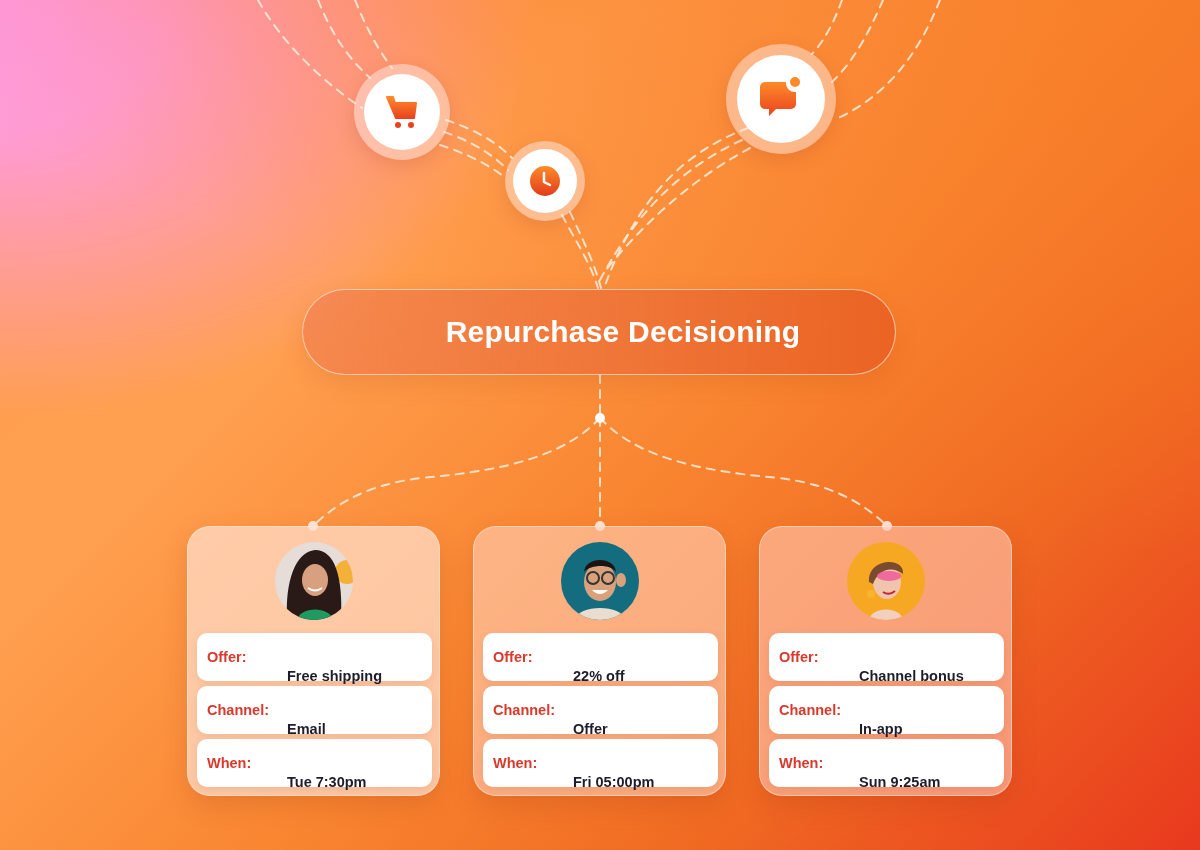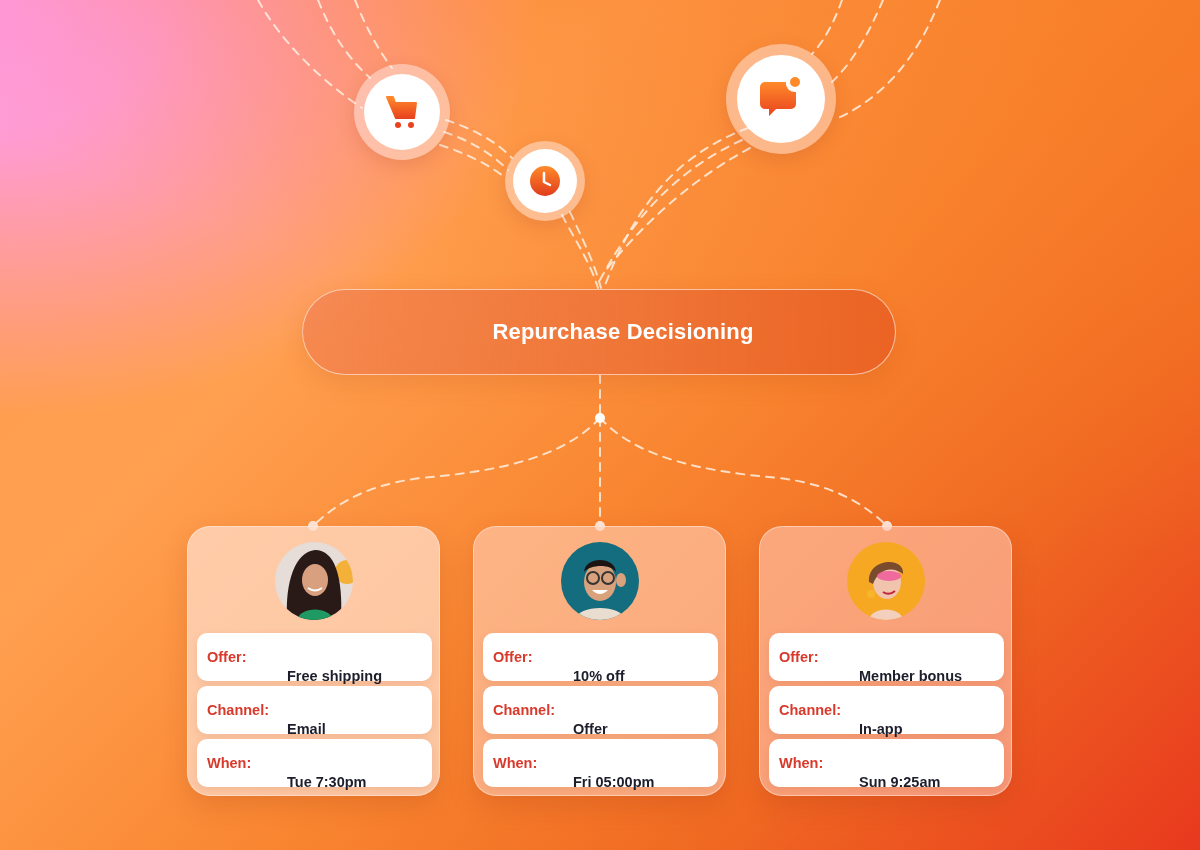--- a/index.html
+++ b/index.html
@@ -43,21 +43,21 @@
     left: 302px; top: 289px; width: 594px; height: 86px;
     border-radius: 43px;
     border: 1.5px solid rgba(255,230,215,0.7);
     background: linear-gradient(90deg, rgba(238,120,80,0.55) 0%, rgba(235,110,55,0.75) 55%, rgba(232,95,35,0.85) 100%);
     box-shadow: 0 8px 24px rgba(170,60,20,0.15);
     display: flex; align-items: center; justify-content: center;
   }
   .decision-pill .title {
     color: #ffffff;
     font-weight: 700;
-    font-size: 22px;
+    font-size: 30px;
     letter-spacing: 0.2px;
     margin-left: 48px;
   }
 
   .card {
     position: absolute;
     top: 526px; width: 253px; height: 270px;
     border-radius: 23px;
     background: rgba(255,215,195,0.62);
     border: 1px solid rgba(255,235,225,0.55);
@@ -212,21 +212,21 @@
       <path d="M23 30 C 24 14, 54 14, 55 30 C 50 22, 30 22, 23 30 Z" fill="#1b1412"></path>
       <circle cx="32" cy="36" r="6" fill="none" stroke="#333" stroke-width="2"></circle>
       <circle cx="47" cy="36" r="6" fill="none" stroke="#333" stroke-width="2"></circle>
       <path d="M31 48 Q 39 56 47 48 Z" fill="#ffffff"></path>
       <ellipse cx="60" cy="38" rx="5" ry="7" fill="#d9a27d"></ellipse>
     </svg>
   </div>
   <div class="rows">
     <div class="row">
       <span class="label">Offer:</span>
-      <span class="value">10% off</span>
+      <span class="value">22% off</span>
     </div>
     <div class="row">
       <span class="label">Channel:</span>
       <span class="value">Offer</span>
     </div>
     <div class="row">
       <span class="label">When:</span>
       <span class="value">Fri 05:00pm</span>
     </div>
   </div>
@@ -240,21 +240,21 @@
       <ellipse cx="40" cy="40" rx="14" ry="17" fill="#f0c4ad"></ellipse>
       <path d="M22 40 C 20 16, 58 14, 56 32 C 46 24, 32 26, 26 42 Z" fill="#7a4b2c"></path>
       <ellipse cx="42" cy="34" rx="12" ry="5" fill="#ef5a9a" opacity="0.85"></ellipse>
       <circle cx="24" cy="52" r="4" fill="#f7b52b"></circle>
       <path d="M36 50 Q 42 54 48 49" stroke="#c2233a" stroke-width="2" fill="none"></path>
     </svg>
   </div>
   <div class="rows">
     <div class="row">
       <span class="label">Offer:</span>
-      <span class="value">Member bonus</span>
+      <span class="value">Channel bonus</span>
     </div>
     <div class="row">
       <span class="label">Channel:</span>
       <span class="value">In-app</span>
     </div>
     <div class="row">
       <span class="label">When:</span>
       <span class="value">Sun 9:25am</span>
     </div>
   </div>

